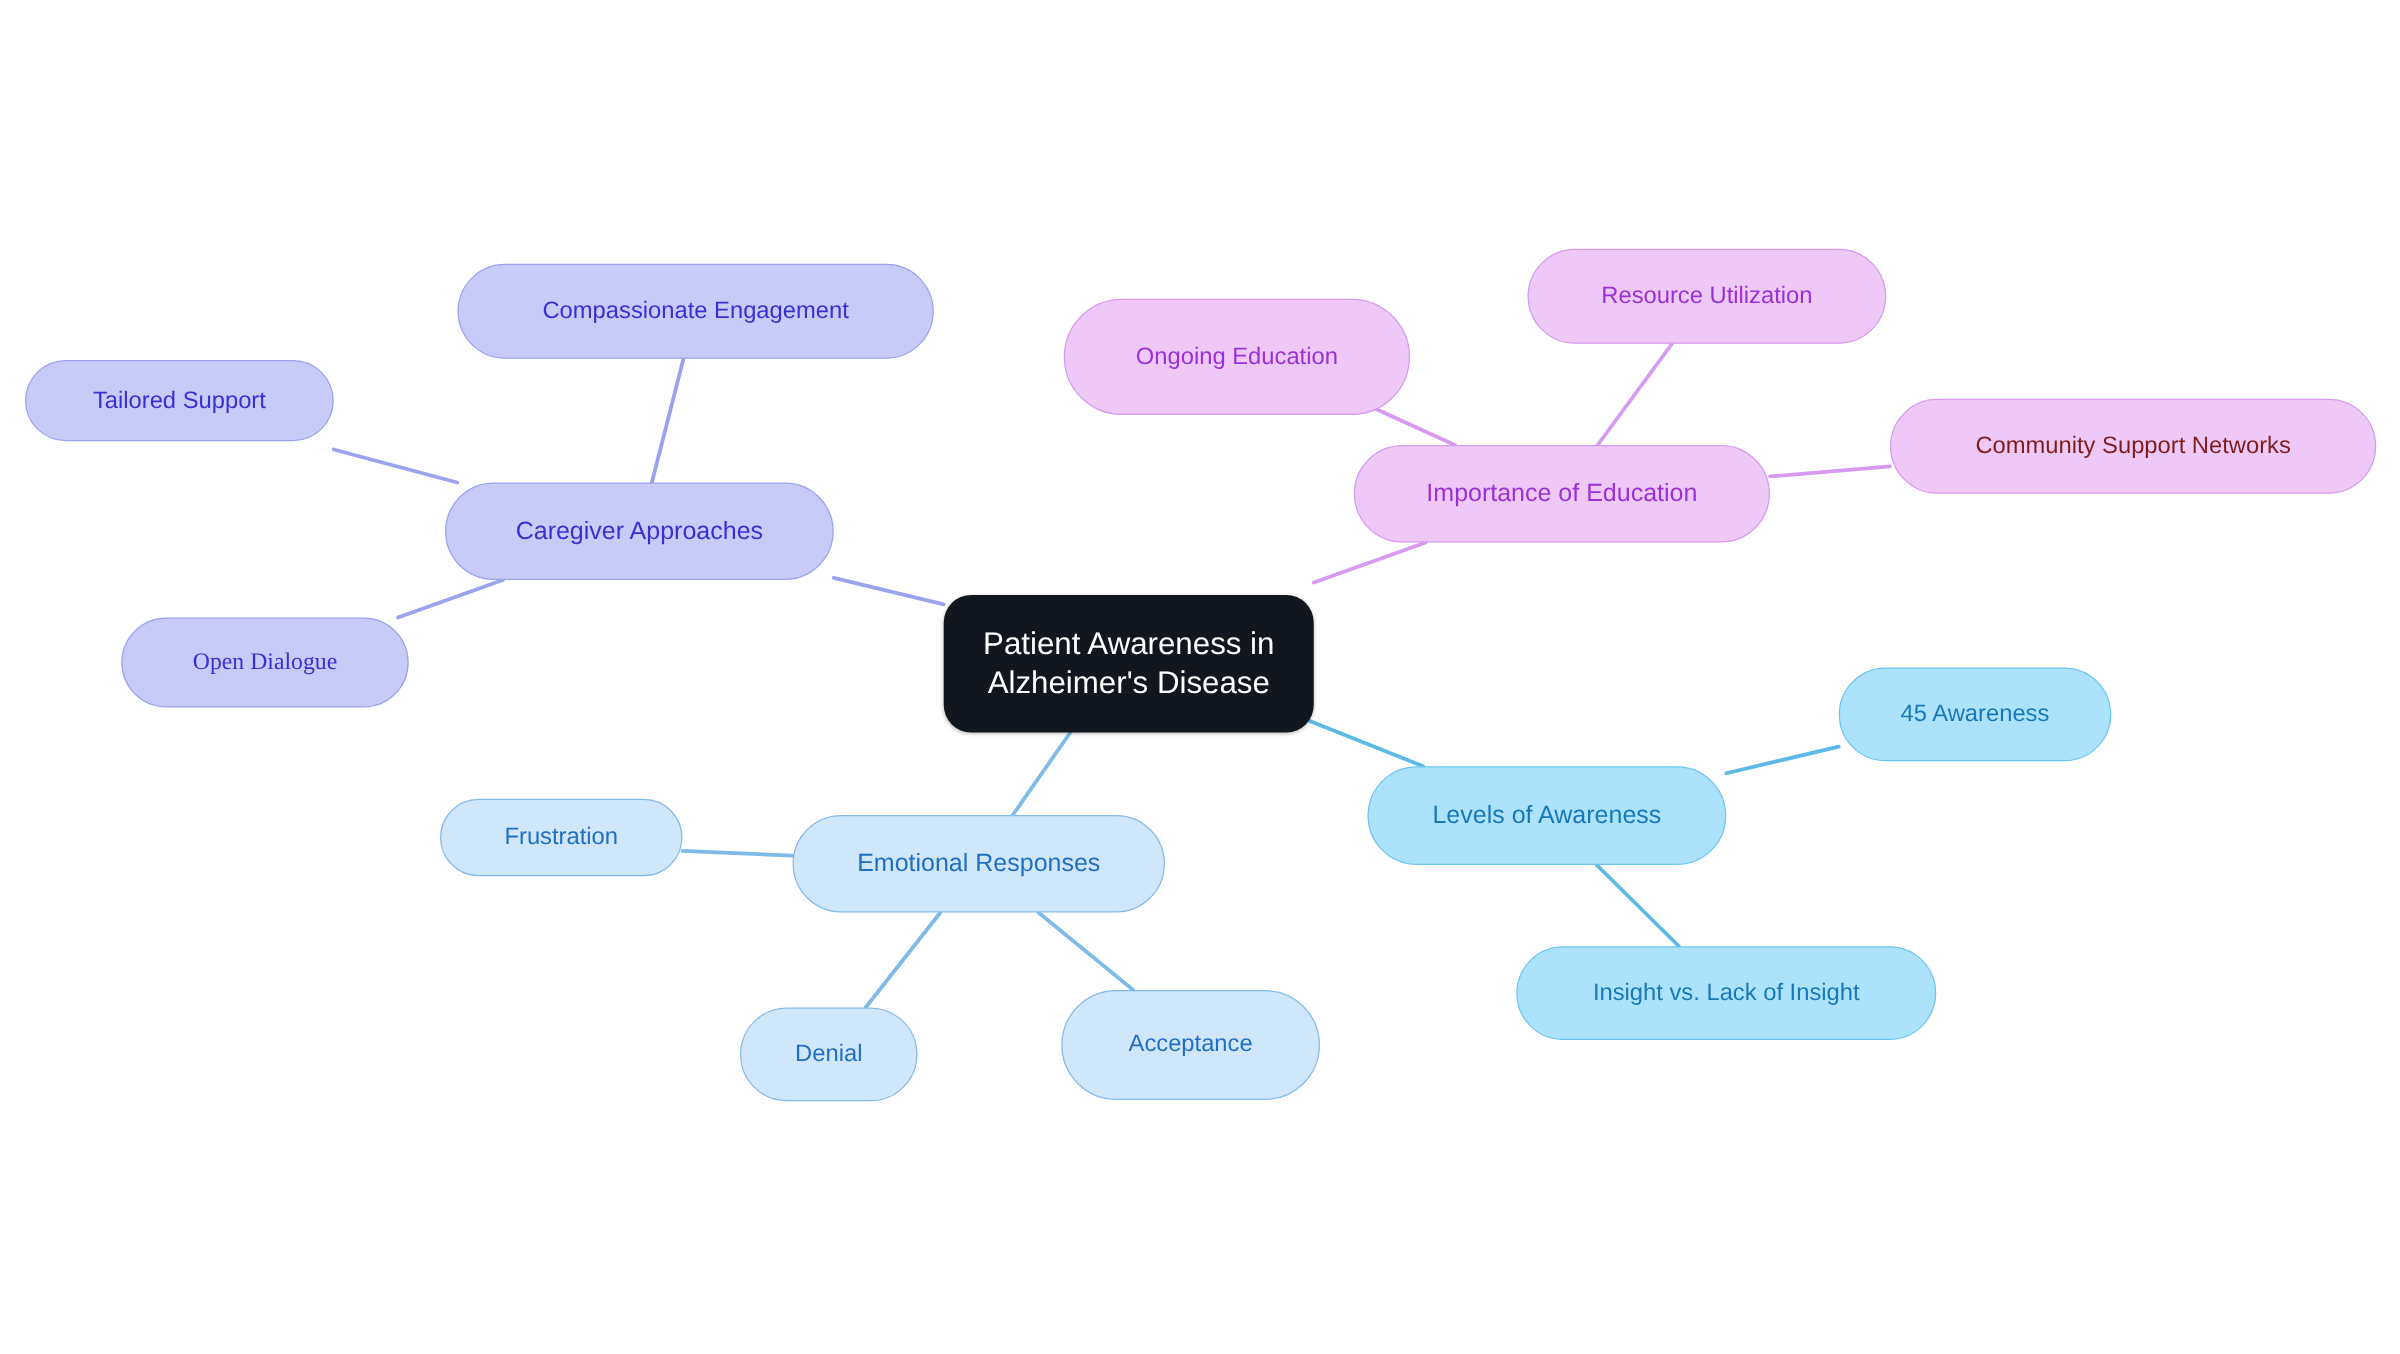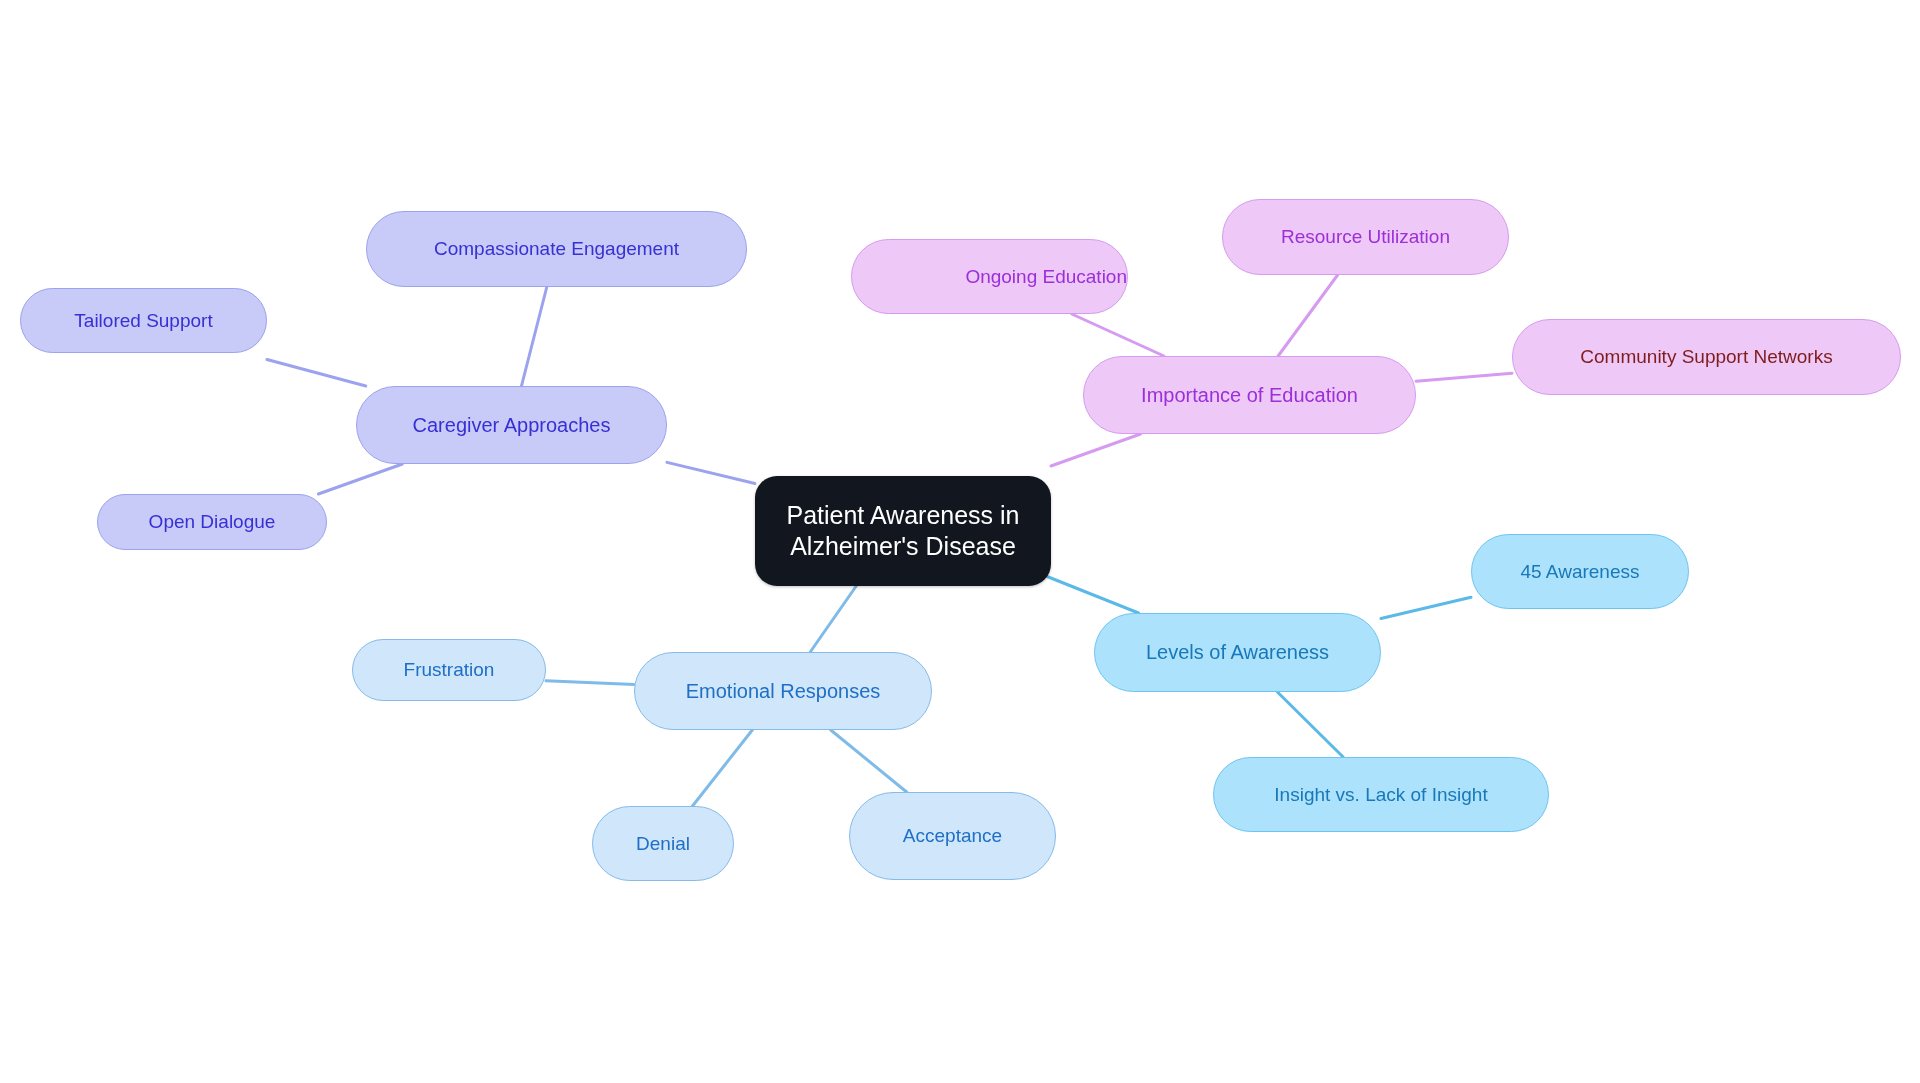--- a/index.html
+++ b/index.html
@@ -71,23 +71,23 @@
       <line x1="864.6279069767442" y1="574" x2="810.2093023255813" y2="652" stroke="#7fbbe8" stroke-width="3" stroke-linecap="round"></line>
       <line x1="634" y1="684.5314371257485" x2="546" y2="680.7110778443114" stroke="#7fbbe8" stroke-width="3" stroke-linecap="round"></line>
       <line x1="752.311475409836" y1="730" x2="692.5081967213115" y2="806" stroke="#7fbbe8" stroke-width="3" stroke-linecap="round"></line>
       <line x1="830.7292418772563" y1="730" x2="906.6064981949459" y2="792" stroke="#7fbbe8" stroke-width="3" stroke-linecap="round"></line>
     </svg>
 <div class="node node-central" style="left: 755px; top: 464px; width: 296px; height: 110px; background: rgb(17, 22, 31); color: rgb(255, 255, 255); margin-top: 12px;"><span>Patient Awareness in
 Alzheimer's Disease</span></div>
     <div class="node node-branch" style="left: 356px; top: 386px; width: 311px; height: 78px; background: rgb(200, 203, 248); border-color: rgb(155, 162, 238); color: rgb(55, 48, 212);"><span>Caregiver Approaches</span></div>
     <div class="node node-leaf" style="left: 366px; top: 211px; width: 381px; height: 76px; background: rgb(200, 203, 248); border-color: rgb(155, 162, 238); color: rgb(55, 48, 212);"><span>Compassionate Engagement</span></div>
     <div class="node node-leaf" style="left: 20px; top: 288px; width: 247px; height: 65px; background: rgb(200, 203, 248); border-color: rgb(155, 162, 238); color: rgb(55, 48, 212);"><span>Tailored Support</span></div>
-    <div class="node node-leaf" style="left: 97px; top: 494px; width: 230px; height: 56px; background: rgb(200, 203, 248); border-color: rgb(155, 162, 238); color: rgb(55, 48, 212);"><span>Open Dialogue</span></div>
+    <div class="node node-leaf" style="left: 97px; top: 494px; width: 230px; height: 72px; background: rgb(200, 203, 248); border-color: rgb(155, 162, 238); color: rgb(55, 48, 212); font-family: Liberation Serif, serif;"><span>Open Dialogue</span></div>
     <div class="node node-branch" style="left: 1083px; top: 356px; width: 333px; height: 78px; background: rgb(238, 201, 248); border-color: rgb(214, 154, 240); color: rgb(155, 47, 216);"><span>Importance of Education</span></div>
-    <div class="node node-leaf" style="left: 851px; top: 239px; width: 277px; height: 75px; background: rgb(238, 201, 248); border-color: rgb(214, 154, 240); color: rgb(155, 47, 216); justify-content: flex-end;"><span>Ongoing Education</span></div>
+    <div class="node node-leaf" style="left: 851px; top: 239px; width: 277px; height: 93px; background: rgb(238, 201, 248); border-color: rgb(214, 154, 240); color: rgb(155, 47, 216);"><span>Ongoing Education</span></div>
     <div class="node node-leaf" style="left: 1222px; top: 199px; width: 287px; height: 76px; background: rgb(238, 201, 248); border-color: rgb(214, 154, 240); color: rgb(155, 47, 216);"><span>Resource Utilization</span></div>
     <div class="node node-leaf" style="left: 1512px; top: 319px; width: 389px; height: 76px; background: rgb(238, 201, 248); border-color: rgb(214, 154, 240); color: #7f1d1d;"><span>Community Support Networks</span></div>
     <div class="node node-branch" style="left: 1094px; top: 613px; width: 287px; height: 79px; background: rgb(173, 226, 252); border-color: rgb(108, 197, 240); color: rgb(24, 120, 184);"><span>Levels of Awareness</span></div>
     <div class="node node-leaf" style="left: 1471px; top: 534px; width: 218px; height: 75px; background: rgb(173, 226, 252); border-color: rgb(108, 197, 240); color: rgb(24, 120, 184);"><span>45 Awareness</span></div>
     <div class="node node-leaf" style="left: 1213px; top: 757px; width: 336px; height: 75px; background: rgb(173, 226, 252); border-color: rgb(108, 197, 240); color: rgb(24, 120, 184);"><span>Insight vs. Lack of Insight</span></div>
     <div class="node node-branch" style="left: 634px; top: 652px; width: 298px; height: 78px; background: rgb(207, 230, 251); border-color: rgb(134, 187, 233); color: rgb(31, 111, 196);"><span>Emotional Responses</span></div>
     <div class="node node-leaf" style="left: 352px; top: 639px; width: 194px; height: 62px; background: rgb(207, 230, 251); border-color: rgb(134, 187, 233); color: rgb(31, 111, 196);"><span>Frustration</span></div>
     <div class="node node-leaf" style="left: 592px; top: 806px; width: 142px; height: 75px; background: rgb(207, 230, 251); border-color: rgb(134, 187, 233); color: rgb(31, 111, 196);"><span>Denial</span></div>
     <div class="node node-leaf" style="left: 849px; top: 792px; width: 207px; height: 88px; background: rgb(207, 230, 251); border-color: rgb(134, 187, 233); color: rgb(31, 111, 196);"><span>Acceptance</span></div>
   </div>

